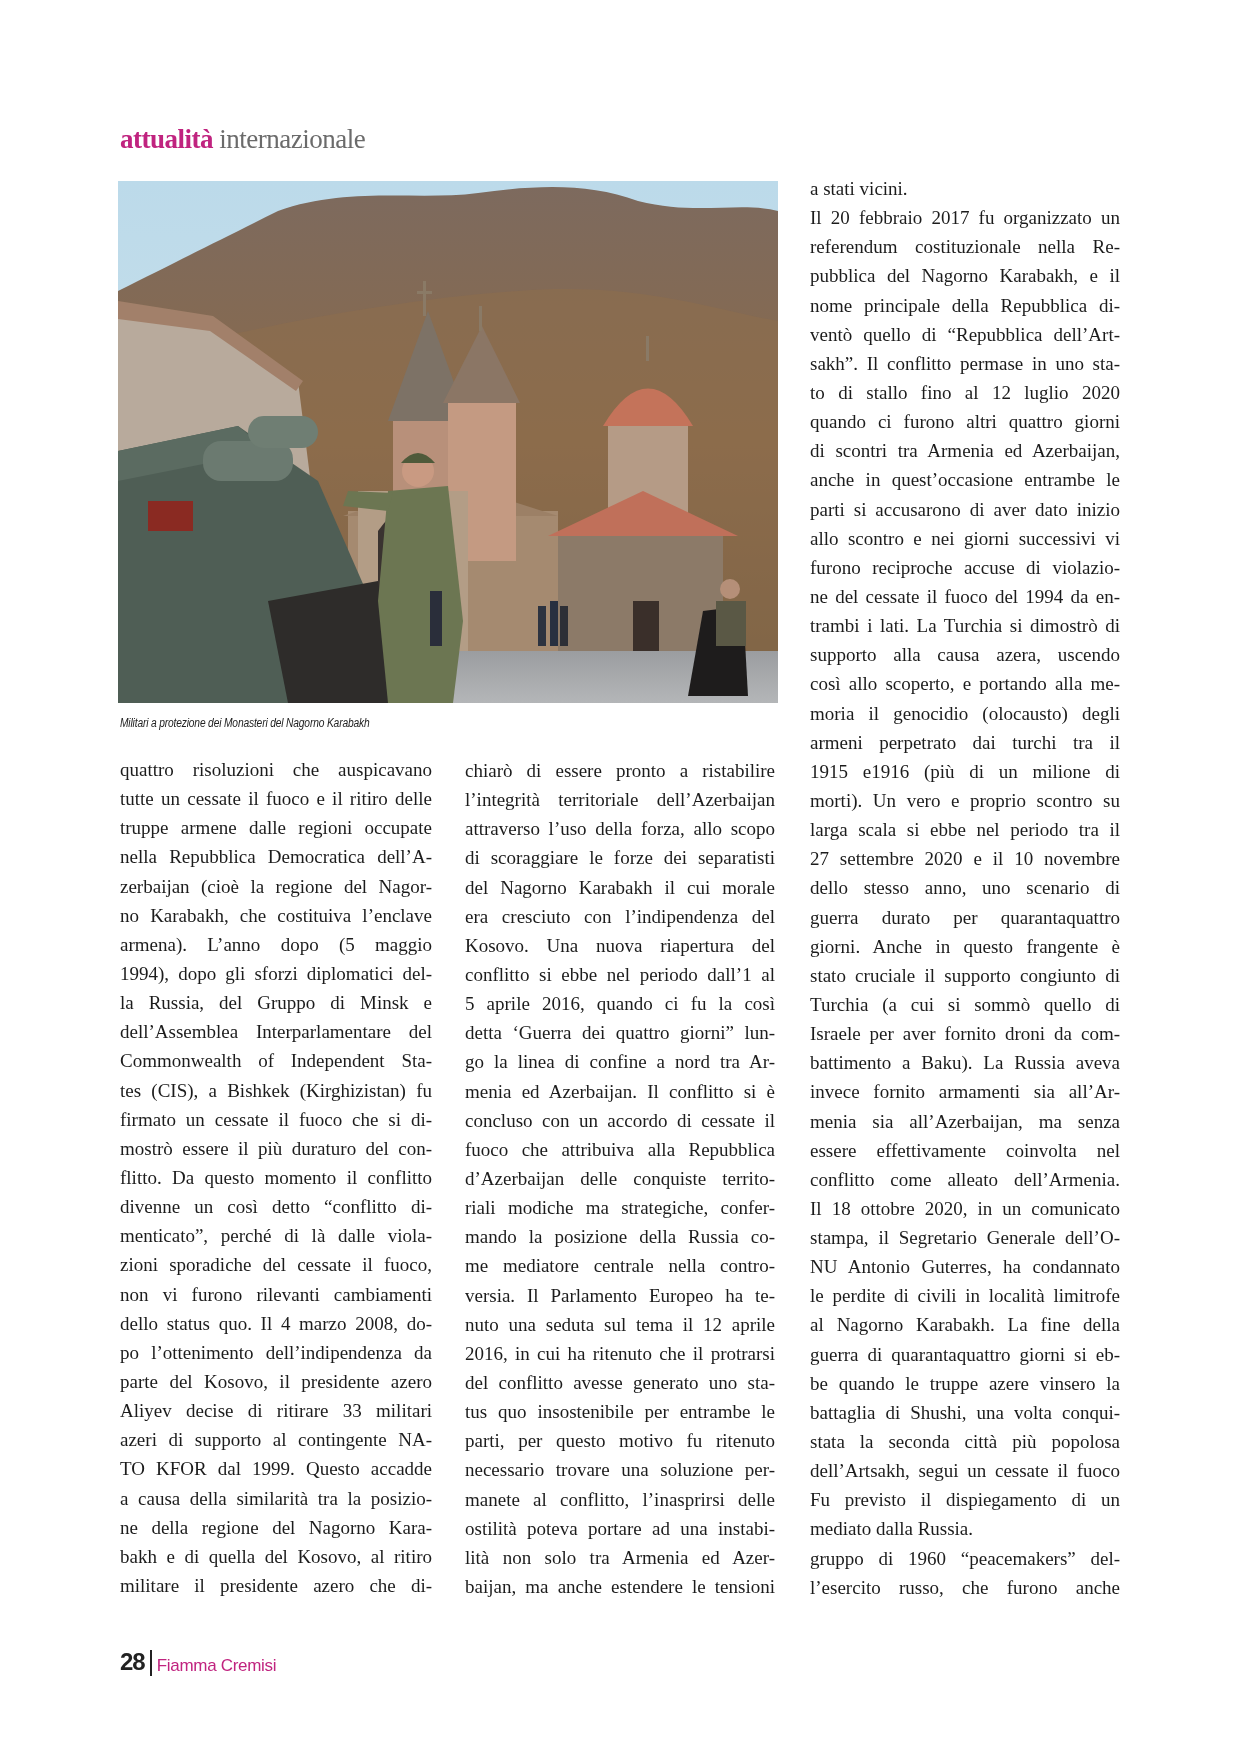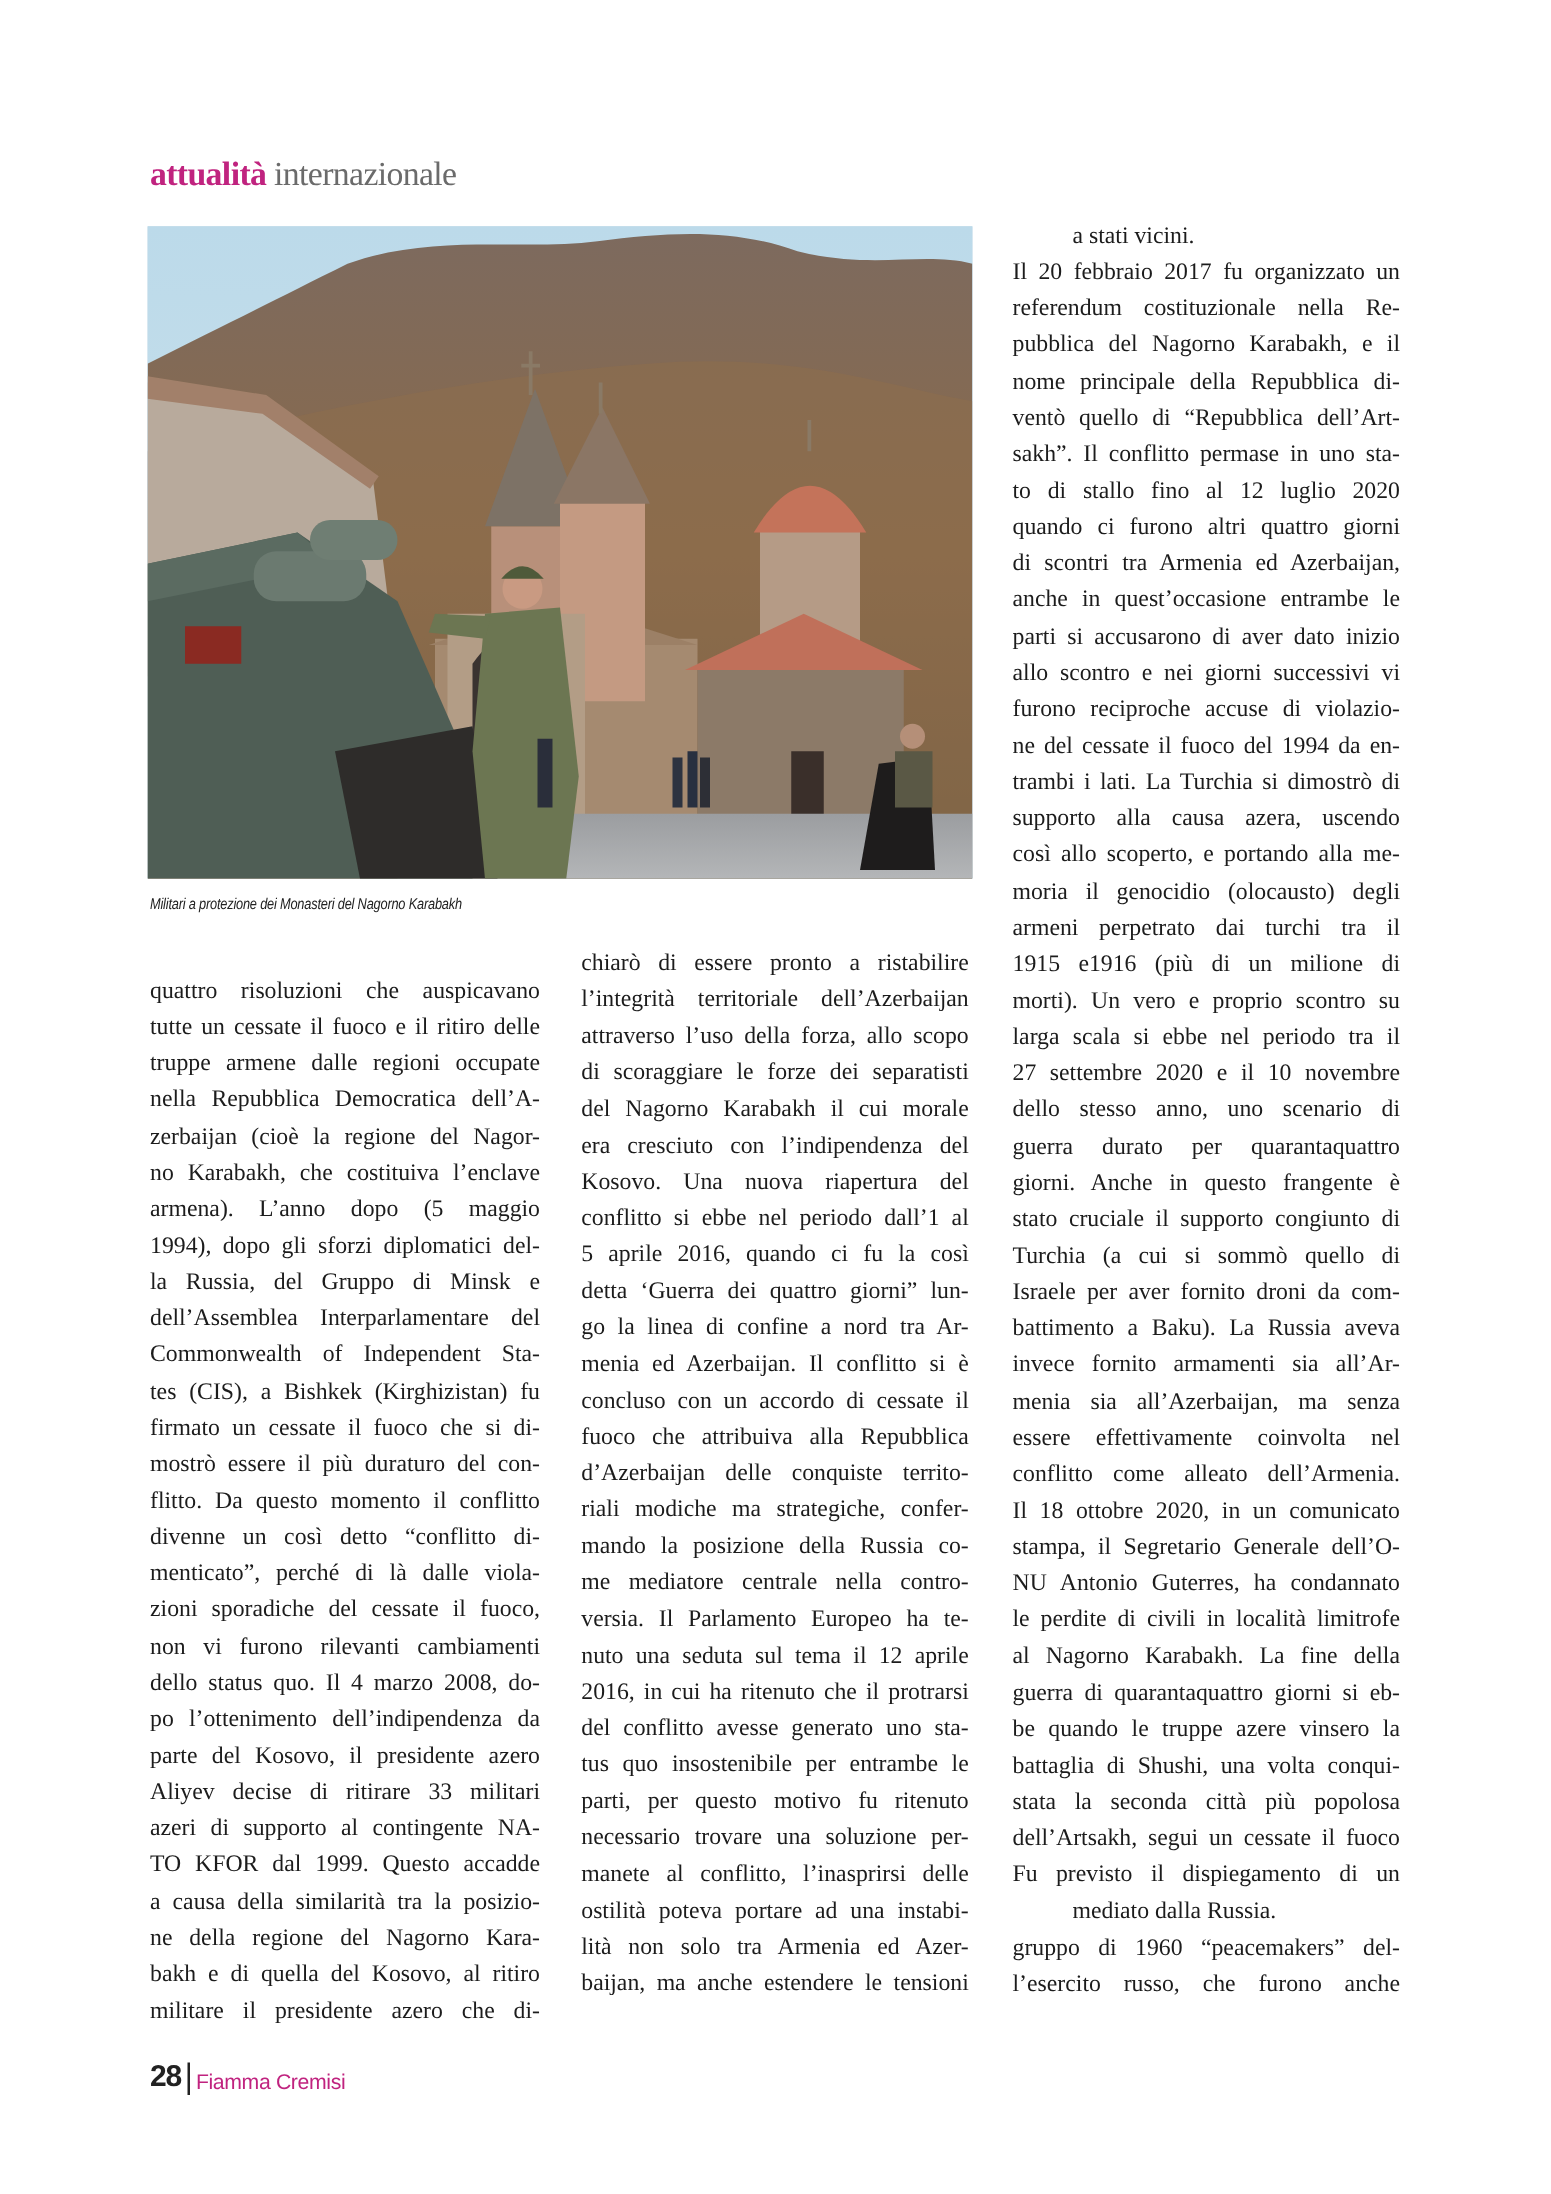--- a/index.html
+++ b/index.html
@@ -22,22 +22,22 @@
       font-family: "Liberation Sans", sans-serif; font-size: 12.5px; color: #222;
       font-style: italic; transform: scaleX(0.82); transform-origin: left top; letter-spacing: -0.2px;
     }
 
     .col {
       position: absolute;
       font-family: "Liberation Serif", serif; font-size: 19px; line-height: 29.15px; color: #1c1c1c;
       text-align: justify;
     }
     .col .line { display: block; white-space: nowrap; text-align-last: justify; height: 29.15px; }
-    .col .line.last { text-align-last: left; margin-left: 48px; }
-    .col1 { left: 120px; top: 778px; width: 312px; }
+    .col .line.last { text-align-last: left; }
+    .col1 { left: 120px; top: 755px; width: 312px; }
     .col2 { left: 465px; top: 756px; width: 310px; }
     .col3 { left: 810px; top: 174px; width: 310px; }
 
     .footer {
       position: absolute; left: 120px; top: 1648px; height: 28px;
       display: flex; align-items: flex-end; font-family: Liberation Sans, sans-serif;
     }
     .footer .page-num { font-size: 24px; font-weight: bold; color: #222; letter-spacing: -1px; }
     .footer .sep { width: 2px; height: 26px; background: #222; margin: 0 5px 0 5px; }
     .footer .pub { font-size: 17px; color: #c0237f; letter-spacing: -0.3px; margin-top: 16px; }

